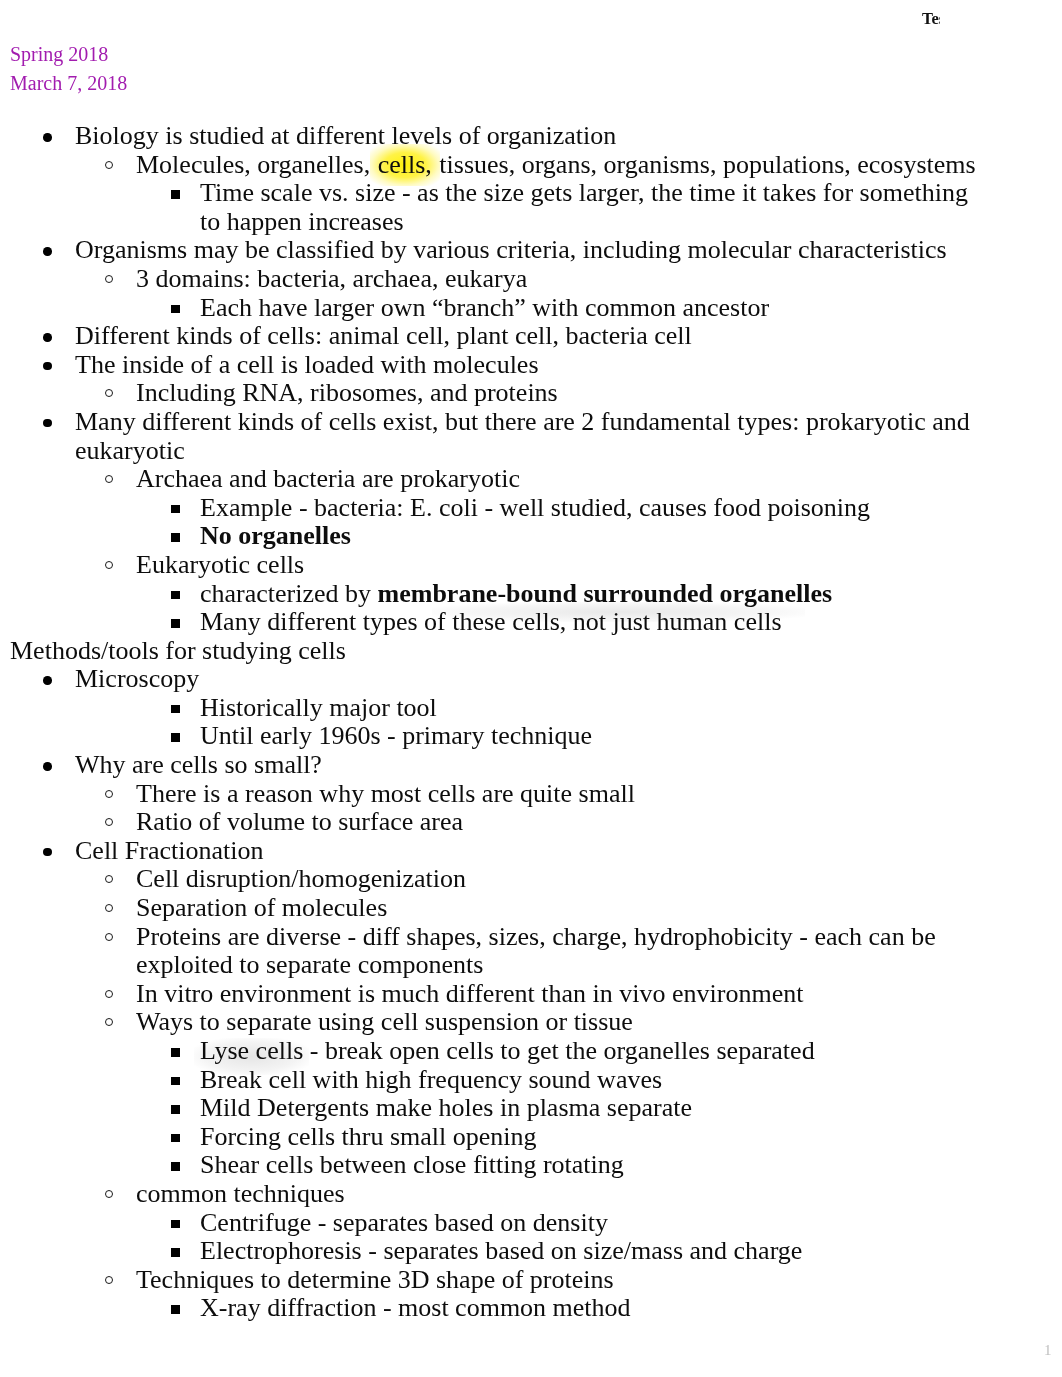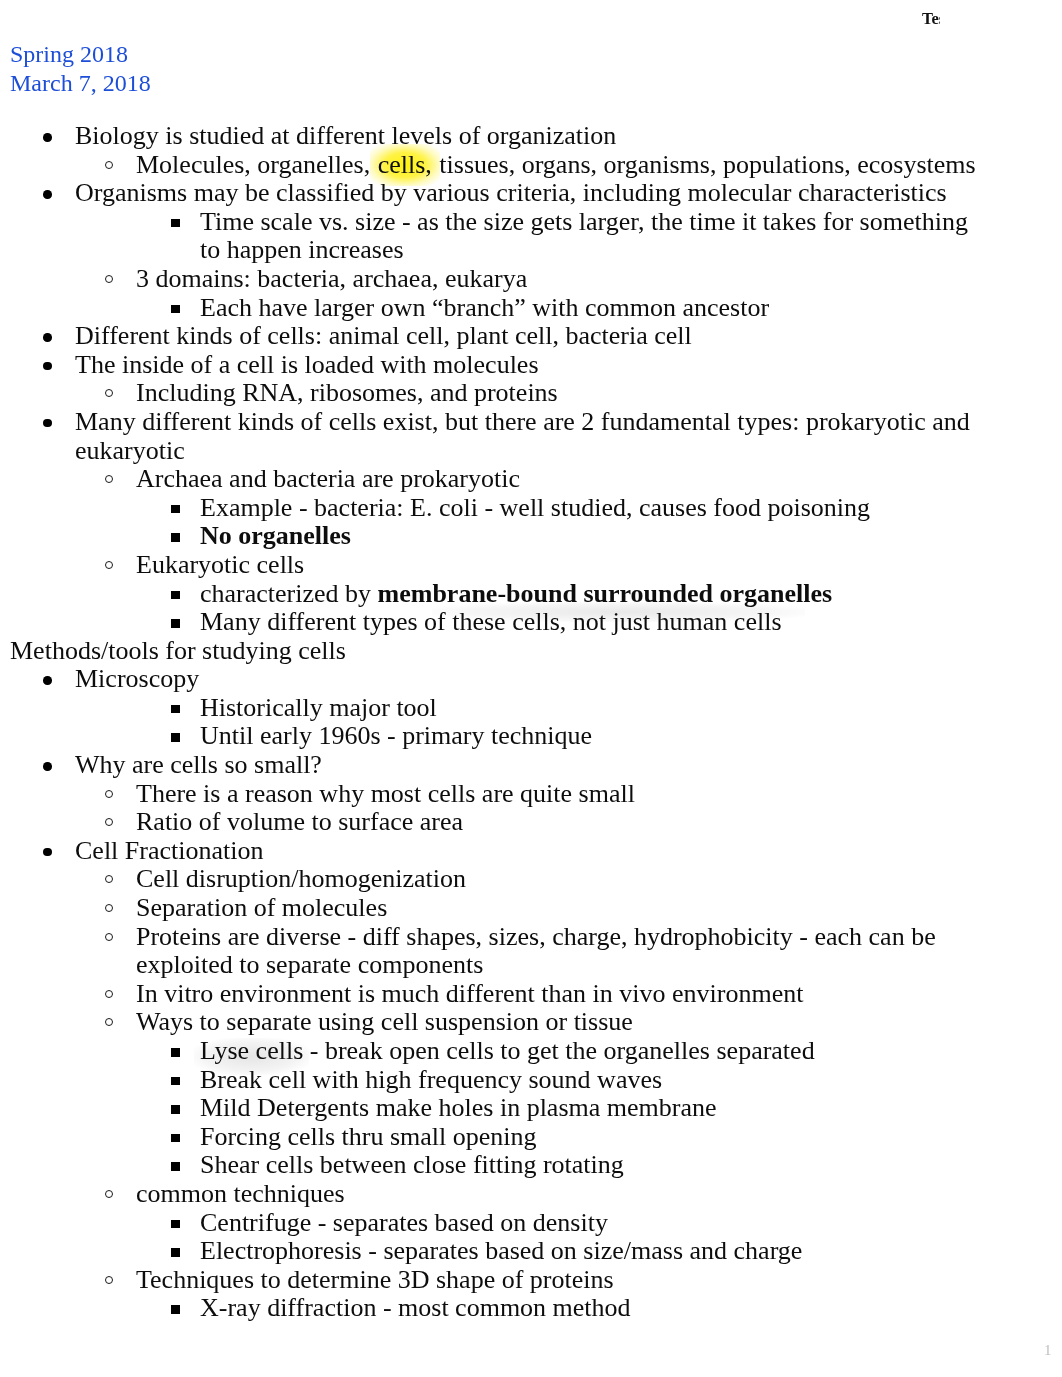--- a/index.html
+++ b/index.html
@@ -44,23 +44,23 @@
   }
 
   
   .title-block {
     position: absolute;
     left: 10px;
     top: 40px;
     width: 600px;
   }
   .title-line {
-    font-size: 24px;
+    font-size: 20px;
     line-height: 28.5px;
-    color: #1d4ed8;
+    color: #a21caf;
     white-space: nowrap;
   }
   .smudge-date {
     position: relative;
     display: inline-block;
   }
   .smudge-date::after {
     content: "";
     position: absolute;
     left: -8px;
@@ -230,27 +230,27 @@
 
   <div class="outline" id="outline-root">
       <div class="item lvl1">
         <span class="bullet"></span>
         <span class="txt">Biology is studied at different levels of organization</span>
       </div>
       <div class="item lvl2">
         <span class="bullet"></span>
         <span class="txt"><span>Molecules, organelles, </span><span class="hl">cells,</span><span> tissues, organs, organisms, populations, ecosystems</span></span>
       </div>
+      <div class="item lvl3">
+        <span class="bullet"></span>
+        <span class="txt">Time scale vs. size - as the size gets larger, the time it takes for something to happen increases</span>
+      </div>
       <div class="item lvl1">
         <span class="bullet"></span>
         <span class="txt">Organisms may be classified by various criteria, including molecular characteristics</span>
-      </div>
-      <div class="item lvl3">
-        <span class="bullet"></span>
-        <span class="txt">Time scale vs. size - as the size gets larger, the time it takes for something to happen increases</span>
       </div>
       <div class="item lvl2">
         <span class="bullet"></span>
         <span class="txt">3 domains: bacteria, archaea, eukarya</span>
       </div>
       <div class="item lvl3">
         <span class="bullet"></span>
         <span class="txt">Each have larger own “branch” with common ancestor</span>
       </div>
       <div class="item lvl1">
@@ -347,21 +347,21 @@
       <div class="item lvl3">
         <span class="bullet"></span>
         <span class="txt"><span class="smudge">Lyse cells</span><span> - break open cells to get the organelles separated</span></span>
       </div>
       <div class="item lvl3">
         <span class="bullet"></span>
         <span class="txt">Break cell with high frequency sound waves</span>
       </div>
       <div class="item lvl3">
         <span class="bullet"></span>
-        <span class="txt">Mild Detergents make holes in plasma membrane</span>
+        <span class="txt">Mild Detergents make holes in plasma separate</span>
       </div>
       <div class="item lvl3">
         <span class="bullet"></span>
         <span class="txt">Forcing cells thru small opening</span>
       </div>
       <div class="item lvl3">
         <span class="bullet"></span>
         <span class="txt">Shear cells between close fitting rotating</span>
       </div>
       <div class="item lvl2">

